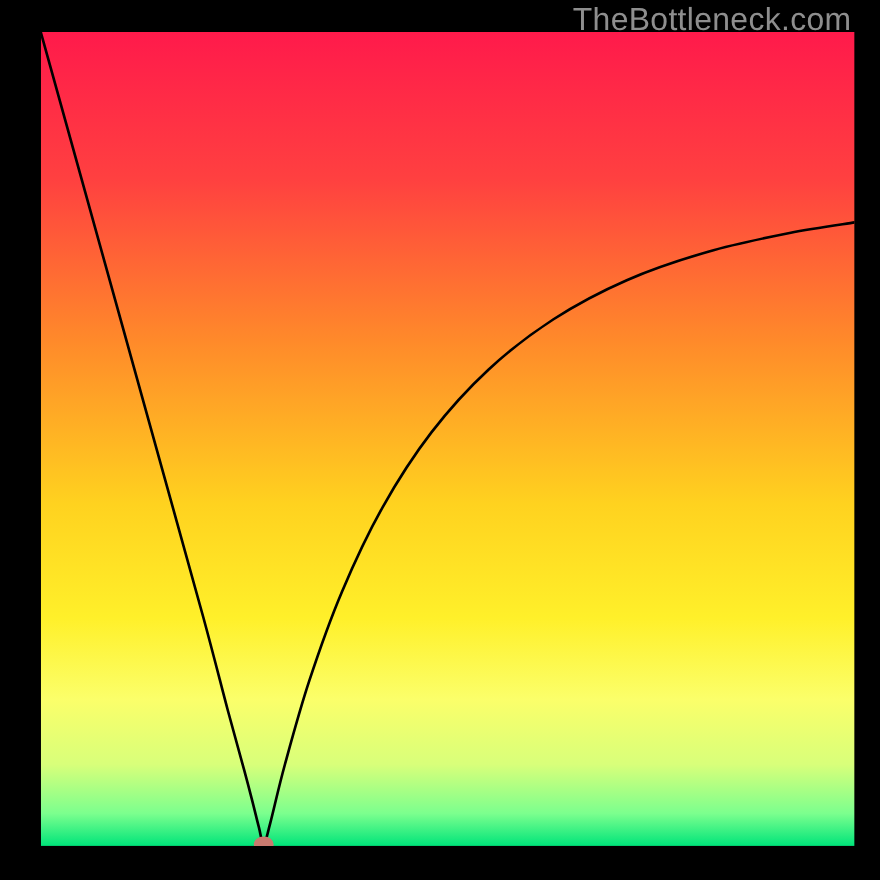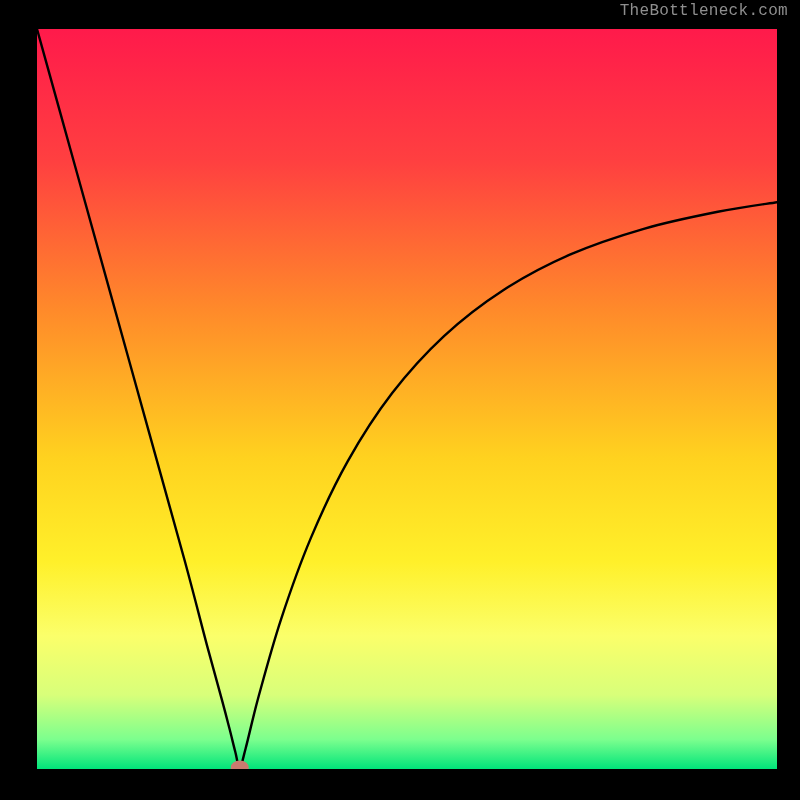--- a/index.html
+++ b/index.html
@@ -22,23 +22,23 @@
     position: absolute;
     left: 37px;
     top: 29px;
     width: 740px;
     height: 740px;
     overflow: hidden;
   }
   .watermark {
     position: absolute;
     top: 2px;
-    right: 12px;
-    font-family: Liberation Mono, monospace;
-    font-size: 16px;
+    right: 26px;
+    font-family: Liberation Sans, sans-serif;
+    font-size: 29px;
     color: #8e8e8e;
     letter-spacing: 0.3px;
     user-select: none;
   }
   svg { display: block; }
 </style>
 </head>
 <body>
 
 <div class="frame">

